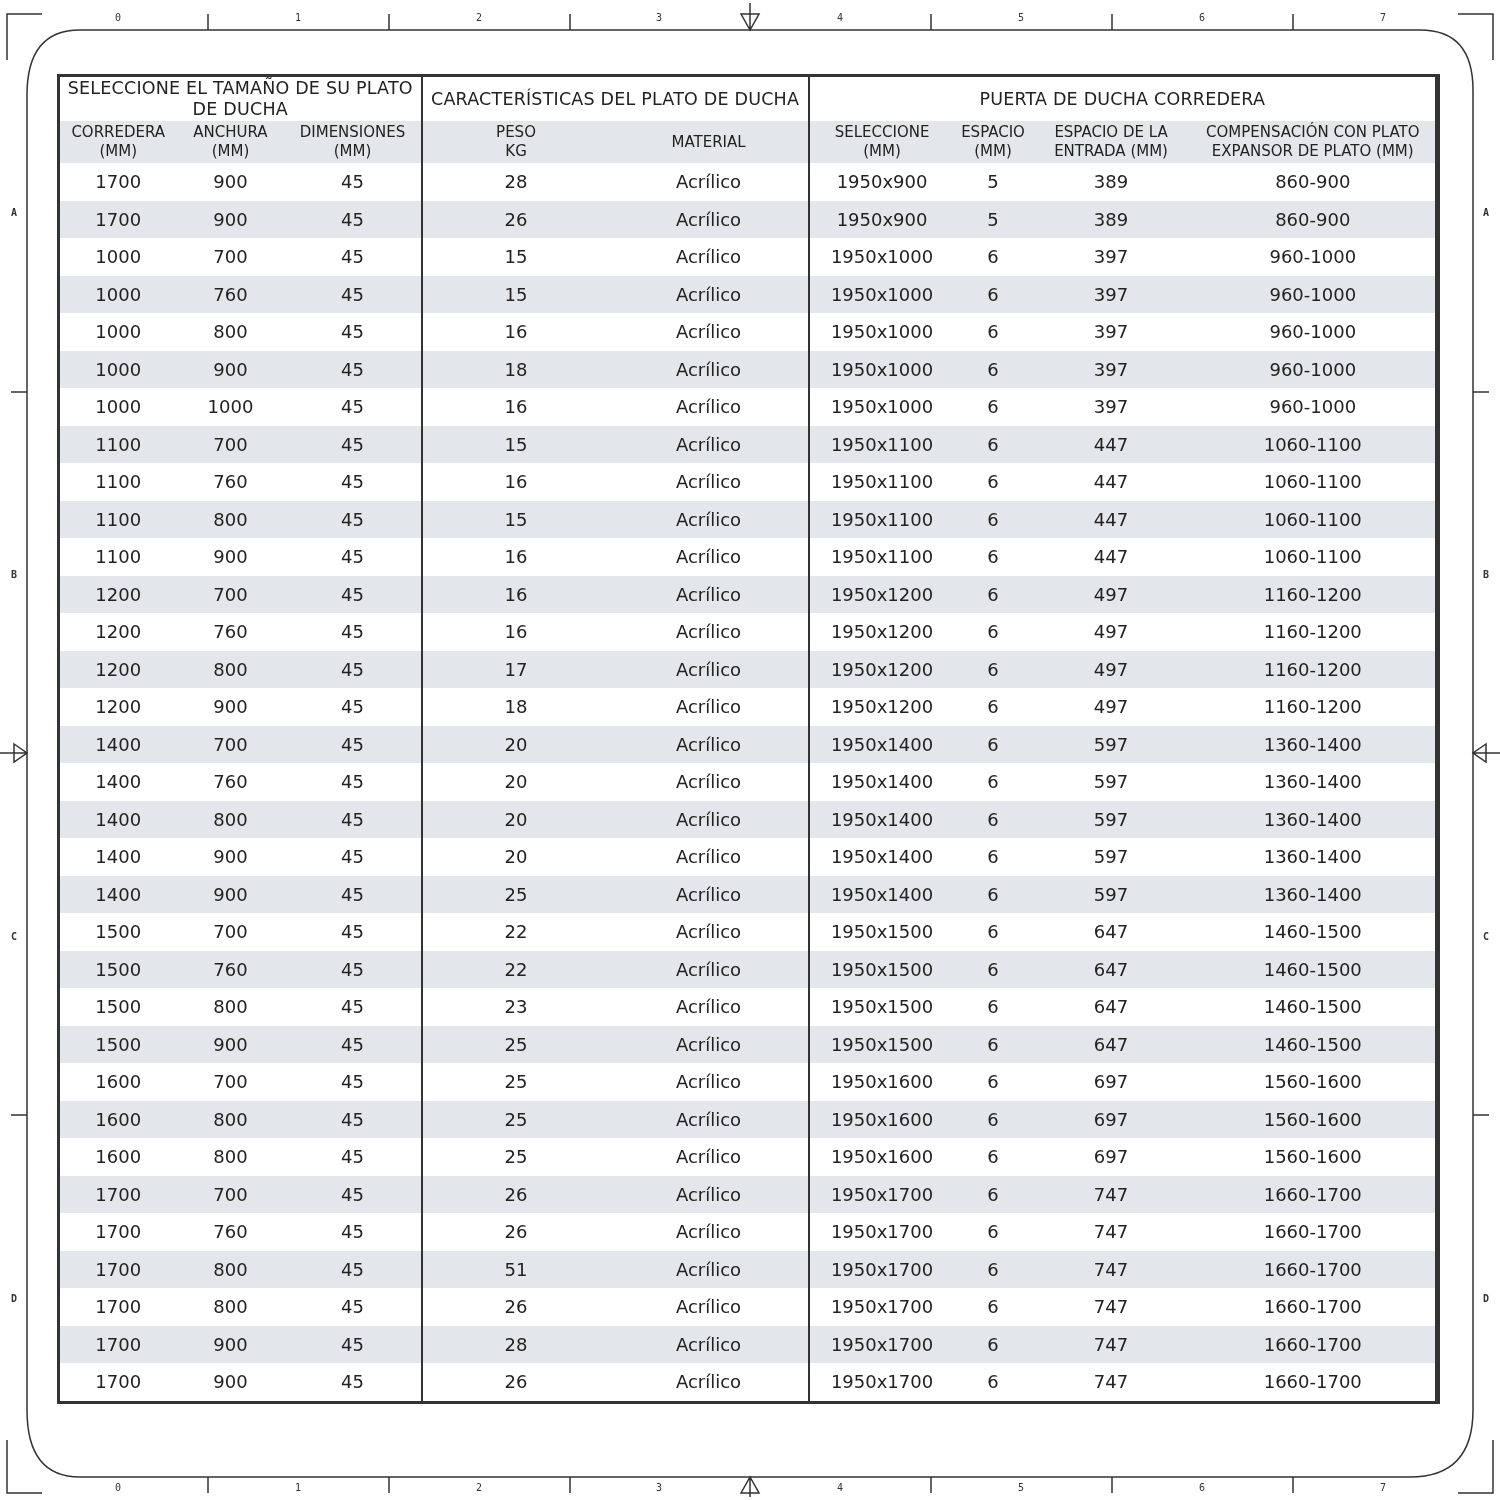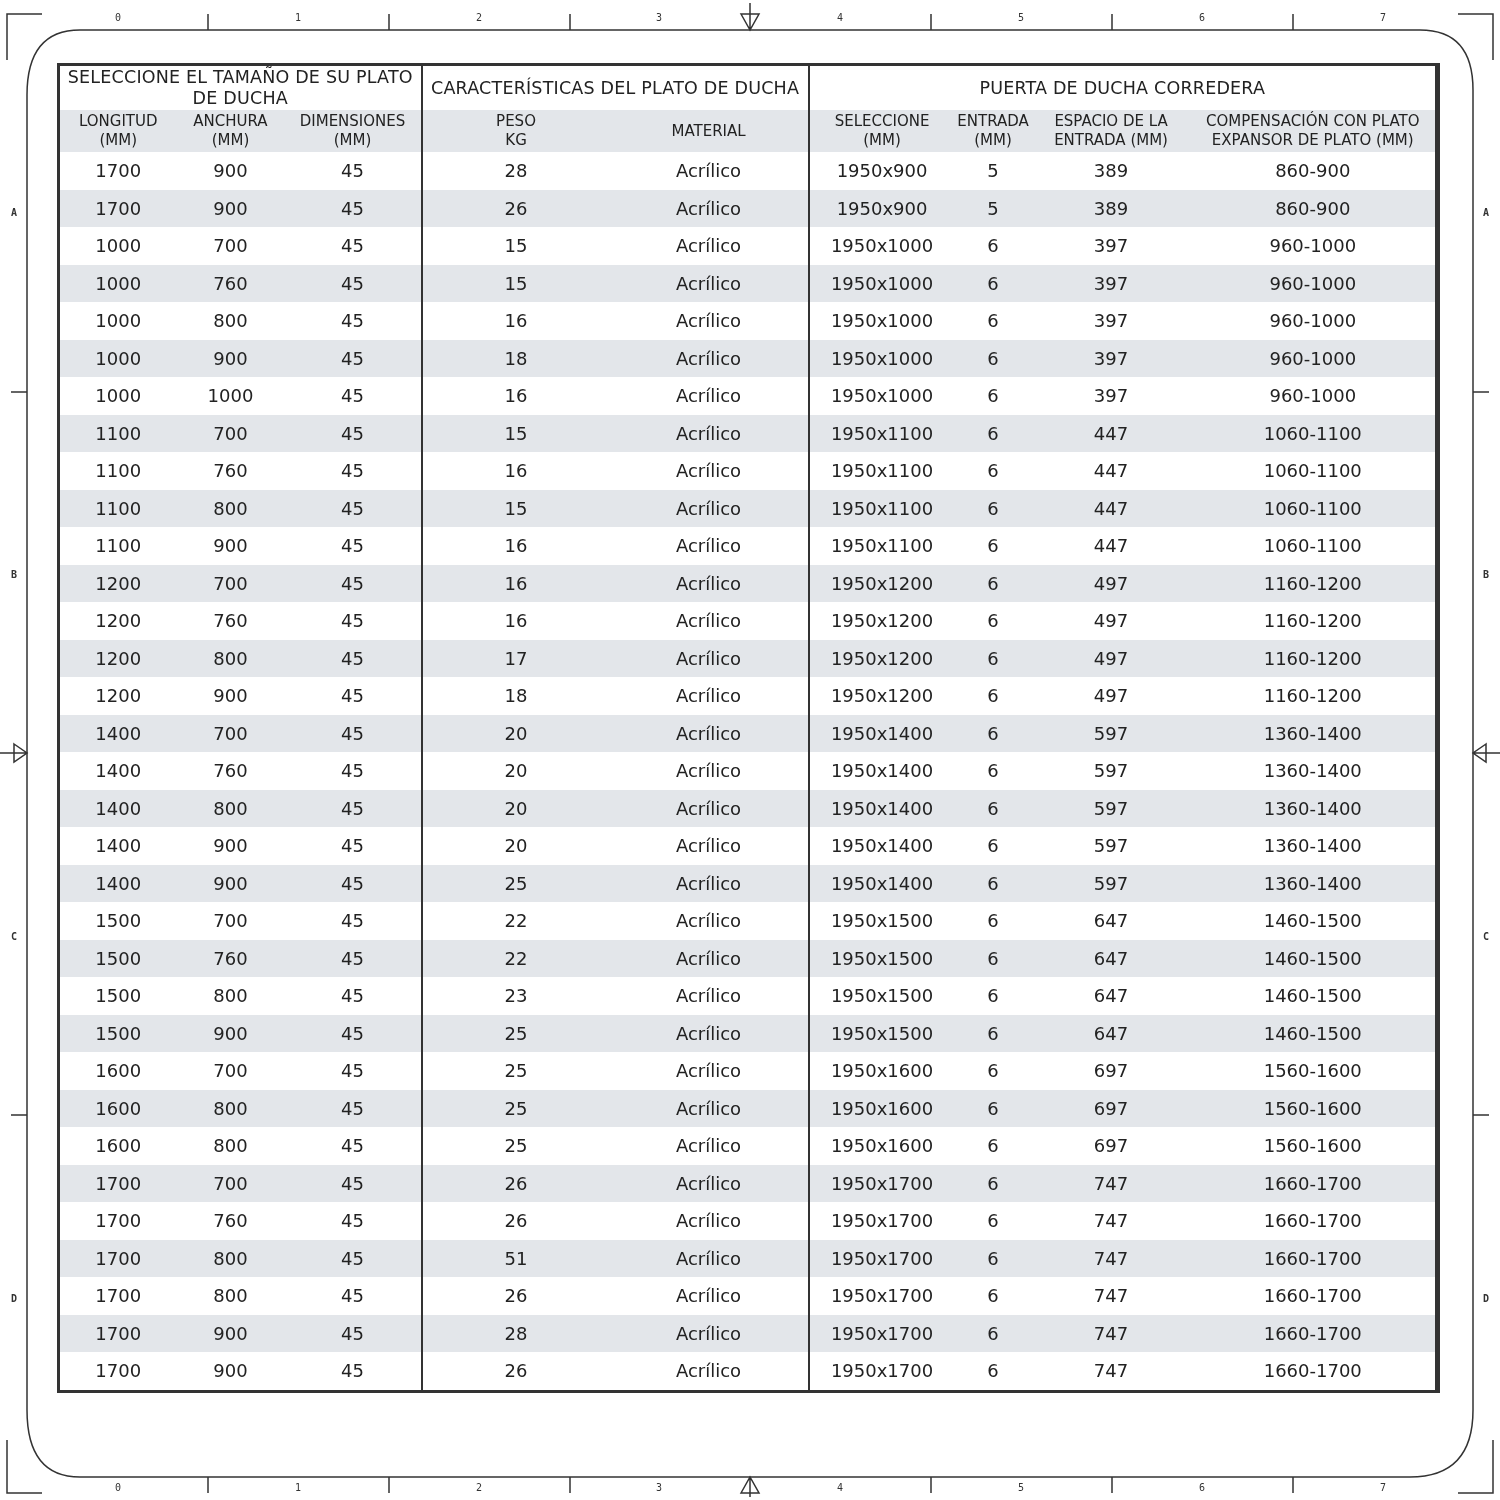--- a/index.html
+++ b/index.html
@@ -7,21 +7,21 @@
          font-family:"DejaVu Sans", "Liberation Sans", sans-serif; color:#222; }
 
   
   .frame-svg { position:absolute; left:0; top:0; width:1500px; height:1500px; }
   .ruler-label { position:absolute; font-family:"DejaVu Sans Mono", monospace;
                  font-size:10px; color:#333; transform:translateX(-50%); }
   .side-label { position:absolute; font-family:"DejaVu Sans Mono", monospace;
                 font-size:10px; color:#333; font-weight:bold; transform:translate(-50%,-50%); }
 
   
-  .spec-table { position:absolute; left:57px; top:63px; width:1383px;
+  .spec-table { position:absolute; left:57px; top:74px; width:1383px;
                 border:3px solid #333; border-right-width:5px; box-sizing:border-box;
                 border-collapse:collapse; table-layout:fixed; }
   .spec-table th, .spec-table td { text-align:center; padding:0; font-weight:normal; }
   .group-row th { height:44px; font-size:17.5px; letter-spacing:0.2px; line-height:21px; vertical-align:middle; }
   .sub-row th { height:42px; font-size:15px; line-height:19px; background:#e3e6ea; vertical-align:middle; }
   .data-row td { height:37.5px; font-size:18px; vertical-align:middle; }
   .data-row.alt td { background:#e3e6ea; }
   .sep { border-left:2px solid #333; }
 </style>
 </head>
@@ -92,21 +92,21 @@
       <col>
   </colgroup>
   <thead>
     <tr class="group-row">
       <th colspan="3">SELECCIONE EL TAMAÑO DE SU PLATO DE DUCHA</th>
       <th colspan="2" class="sep">CARACTERÍSTICAS DEL PLATO DE DUCHA</th>
       <th colspan="4" class="sep">PUERTA DE DUCHA CORREDERA</th>
     </tr>
     <tr class="sub-row" id="sub-row">
         <th>
-          <div>LONGITUD</div>
+          <div>CORREDERA</div>
           <div>(MM)</div>
         </th>
         <th>
           <div>ANCHURA</div>
           <div>(MM)</div>
         </th>
         <th>
           <div>DIMENSIONES</div>
           <div>(MM)</div>
         </th>
@@ -115,21 +115,21 @@
           <div>KG</div>
         </th>
         <th>
           <div>MATERIAL</div>
         </th>
         <th class="sep">
           <div>SELECCIONE</div>
           <div>(MM)</div>
         </th>
         <th>
-          <div>ENTRADA</div>
+          <div>ESPACIO</div>
           <div>(MM)</div>
         </th>
         <th>
           <div>ESPACIO DE LA</div>
           <div>ENTRADA (MM)</div>
         </th>
         <th>
           <div>COMPENSACIÓN CON PLATO</div>
           <div>EXPANSOR DE PLATO (MM)</div>
         </th>

